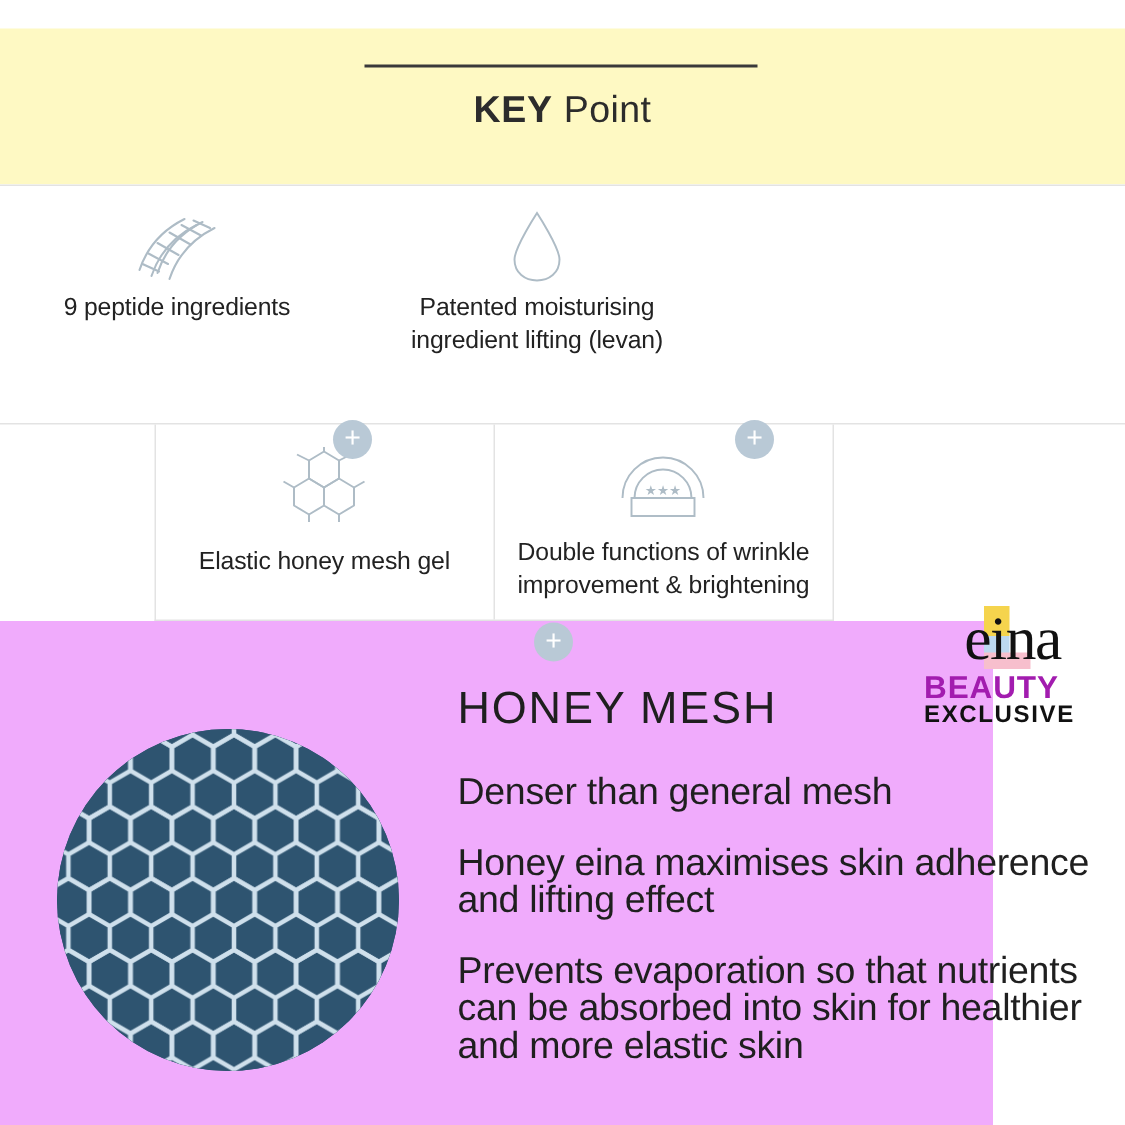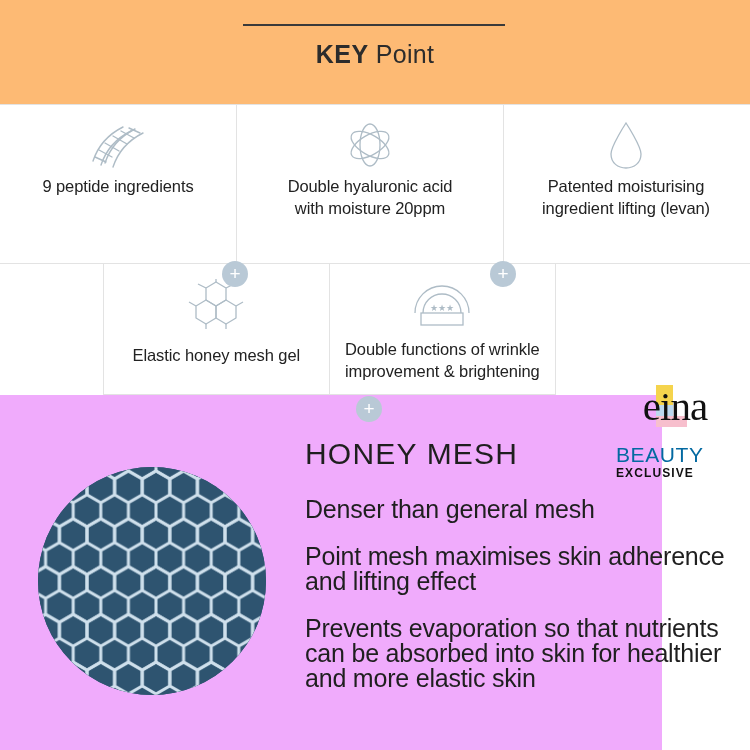--- a/index.html
+++ b/index.html
@@ -5,21 +5,21 @@
   * { box-sizing: border-box; margin: 0; padding: 0; }
   html, body {
     width: 750px; height: 750px;
     font-family: "Liberation Sans", sans-serif;
     background: #ffffff;
     overflow: hidden;
   }
   .page { position: relative; width: 750px; height: 750px; }
 
   
-  .header { height: 104px; background:#fdba74; position:relative; }
+  .header { height: 104px; background:#fef9c3; position:relative;margin-top:19px; }
   .header-rule {
     position:absolute; left:243px; top:24px; width:262px; height:2px;
     background:#3a3a3a;
   }
   .header-title {
     position:absolute; left:0; top:40px; width:750px;
     text-align:center; font-size:25px; color:#2c2c2c;
     letter-spacing:0.3px; font-weight:400;
   }
   .header-title .kw { font-weight:700; letter-spacing:0.5px; }
@@ -94,25 +94,25 @@
   }
   .logo-word .wordmark {
     position:relative; font-family:"Liberation Serif", serif;
     font-size:41px; line-height:41px; color:#111; letter-spacing:-1px; z-index:3;
   }
   .swatch { position:absolute; z-index:1; }
   .sw-yellow { left:40px; top:2px; width:17px; height:20px; background:#f5d44d; }
   .sw-blue   { left:40px; top:22px; width:17px; height:16px; background:#bcd8ef; }
   .sw-pink   { left:40px; top:33px; width:31px; height:11px; background:#f7bfcd; }
   .logo-beauty {
-    font-size:21px; font-weight:400; letter-spacing:0.6px; color:#0369a1;
-    margin-top:16px; line-height:23px;
+    font-size:21px; font-weight:700; letter-spacing:0.6px; color:#a21caf;
+    margin-top:1px; line-height:23px;
   }
   .logo-exclusive {
-    font-size:12px; font-weight:700; letter-spacing:1.1px; color:#111; line-height:14px;
+    font-size:16px; font-weight:700; letter-spacing:1.1px; color:#111; line-height:14px;
   }
 </style>
 </head>
 <body>
 
 <div class="page">
 
   <div class="header">
     <div class="header-rule"></div>
     <div class="header-title">
@@ -139,35 +139,20 @@
                 <path d="M28 15 L 42 23"></path>
                 <path d="M36 10 L 49 17"></path>
                 <path d="M44 7 L 55 12"></path>
               </g>
             </svg>
           </div>
           <div class="feat-label" style="white-space:pre-line">9 peptide ingredients</div>
         </div>
       </div>
 
-      <div class="cell cell-b">
-        <div class="cell-inner">
-          <div class="icon-slot">
-            <svg width="54" height="50" viewBox="0 0 54 50">
-              <g fill="none" stroke="#aebcc6" stroke-width="1.3">
-                <ellipse cx="27" cy="25" rx="10" ry="21"></ellipse>
-                <ellipse cx="27" cy="25" rx="10" ry="21" transform="rotate(60 27 25)"></ellipse>
-                <ellipse cx="27" cy="25" rx="10" ry="21" transform="rotate(120 27 25)"></ellipse>
-              </g>
-            </svg>
-          </div>
-          <div class="feat-label" style="white-space:pre-line">Double hyaluronic acid
-with moisture 20ppm</div>
-        </div>
-      </div>
 
       <div class="cell cell-c">
         <div class="cell-inner">
           <div class="icon-slot">
             <svg width="36" height="50" viewBox="0 0 36 50">
               <path d="M18 3 C 18 3, 33 26, 33 34 C 33 43, 26 48, 18 48 C 10 48, 3 43, 3 34 C 3 26, 18 3, 18 3 Z" fill="none" stroke="#aebcc6" stroke-width="1.3"></path>
             </svg>
           </div>
           <div class="feat-label" style="white-space:pre-line">Patented moisturising
 ingredient lifting (levan)</div>
@@ -240,21 +225,21 @@
           </pattern>
         </defs>
         <rect x="0" y="0" width="270" height="270" fill="#2e5470"></rect>
         <rect x="0" y="0" width="270" height="270" fill="url(#hexpat)"></rect>
       </svg>
     </div>
 
     <div class="bottom-content">
       <div class="mesh-title">HONEY MESH</div>
       <div class="mesh-para" style="white-space:pre-line">Denser than general mesh</div>
-      <div class="mesh-para" style="white-space:pre-line">Point mesh maximises skin adherence
+      <div class="mesh-para" style="white-space:pre-line">Honey eina maximises skin adherence
 and lifting effect</div>
       <div class="mesh-para" style="white-space:pre-line">Prevents evaporation so that nutrients
 can be absorbed into skin for healthier
 and more elastic skin</div>
     </div>
   </div>
 
   <div class="logo">
     <div class="logo-word">
       <div class="swatch sw-yellow"></div>

